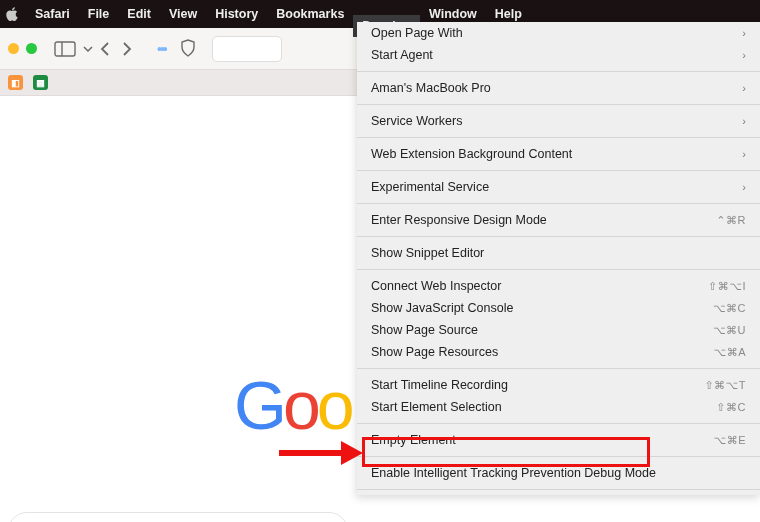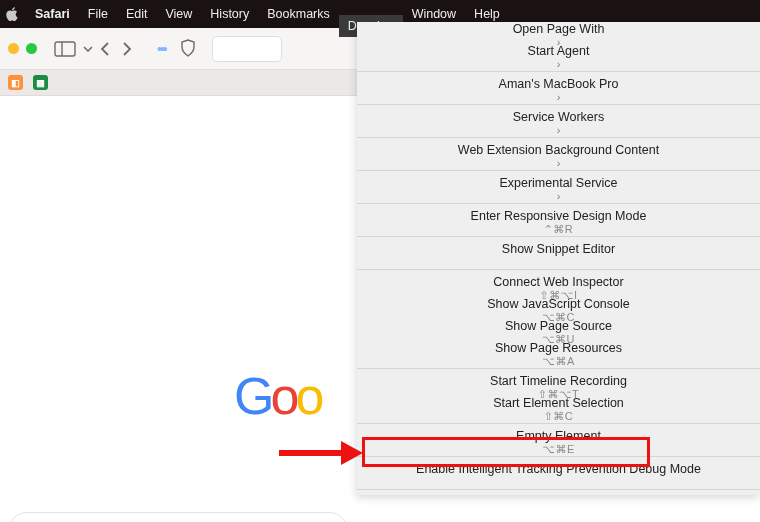--- a/index.html
+++ b/index.html
@@ -1,21 +1,21 @@
 <!DOCTYPE html>
 <html><head>
 <meta charset="utf-8">
 <style>
 * { margin: 0; padding: 0; box-sizing: border-box; font-family: -apple-system, "Helvetica Neue", Arial, sans-serif; }
 html, body { width: 760px; height: 522px; overflow: hidden; background: #fff; }
 
 
 .menubar { height: 28px; background: #1a1113; display: flex; align-items: center; padding-left: 6px; color: #eee; font-size: 12.5px; }
 .menubar .apple { width: 14px; margin-right: 6px; opacity: 0.9; }
-.menubar .mitem { padding: 0 9px; height: 22px; display: flex; align-items: center; cursor: default; }
+.menubar .mitem { padding: 0 9px; height: 22px; display: flex; align-items: center; cursor: default; font-weight: bold; }
 .menubar .mitem.app { font-weight: 600; }
 .menubar .mitem.active { background: #3a3a3c; margin-top: 24px; }
 
 
 .toolbar { height: 42px; background: #f7f4f4; border-bottom: 1px solid #e0dcdc; display: flex; align-items: center; padding: 0 8px; }
 .traffic { display: flex; gap: 7px; margin-right: 14px; }
 .dot { width: 11px; height: 11px; border-radius: 50%; }
 .dot.y { background: #febc2e; }
 .dot.g { background: #28c840; }
 .sidebar-toggle { width: 28px; height: 20px; display: flex; align-items: center; justify-content: center; color: #6b6b6b; margin-right: 4px; }
@@ -27,28 +27,28 @@
 .addr { flex: 1; max-width: 70px; height: 26px; background: #fff; border: 1px solid #dedede; border-radius: 5px; }
 
 
 .tabstrip { height: 26px; background: #ece8e8; border-bottom: 1px solid #e0dcdc; display: flex; align-items: center; padding-left: 8px; gap: 10px; }
 .favicon { width: 15px; height: 15px; border-radius: 3px; display: inline-flex; align-items: center; justify-content: center; font-size: 9px; font-weight: bold; }
 .favicon.xa { background: #fb923c; color: #fff; }
 .favicon.sh { background: #1d8b42; color: #fff; }
 
 
 .content { position: relative; height: 432px; background: #fff; }
-.google { position: absolute; left: 234px; top: 270px; font-size: 52px; font-weight: 500; letter-spacing: -4px; font-family: Arial, sans-serif; }
+.google { position: absolute; left: 234px; top: 270px; font-size: 68px; font-weight: 500; letter-spacing: -4px; font-family: Arial, sans-serif; }
 .gB { color: #4285f4; } .gR { color: #ea4335; } .gY { color: #fbbc05; }
 .searchbox { position: absolute; left: 8px; top: 416px; width: 340px; height: 38px; border: 1px solid #e3e3e3; border-radius: 19px; display: flex; align-items: center; padding-left: 14px; }
 .searchbox .mag { color: #9aa0a6; font-size: 14px; }
 
 
 .dropdown { position: absolute; left: 357px; top: 22px; width: 403px; background: #f0efef; box-shadow: -1px 3px 8px rgba(0,0,0,0.15); }
-.ddrow { height: 22px; padding: 0 14px; display: flex; align-items: center; justify-content: space-between; font-size: 12.5px; color: #222; cursor: default; flex-direction: column; }
+.ddrow { height: 22px; padding: 0 14px; display: flex; align-items: center; justify-content: space-between; font-size: 12.5px; color: #222; cursor: default; }
 .ddrow .sc { color: #8a8a8a; font-size: 11px; letter-spacing: 0.5px; }
 .ddrow .arrowR { color: #7a7a7a; font-size: 11px; }
 .ddsep { height: 1px; background: #d6d4d4; margin: 5px 0; }
 .ddhl { position: absolute; border: 3px solid #e11; pointer-events: none; }
 .ddarrow { position: absolute; }
 .ddarrow svg { display: block; }
 
 
 svg { display: block; }
 </style>

